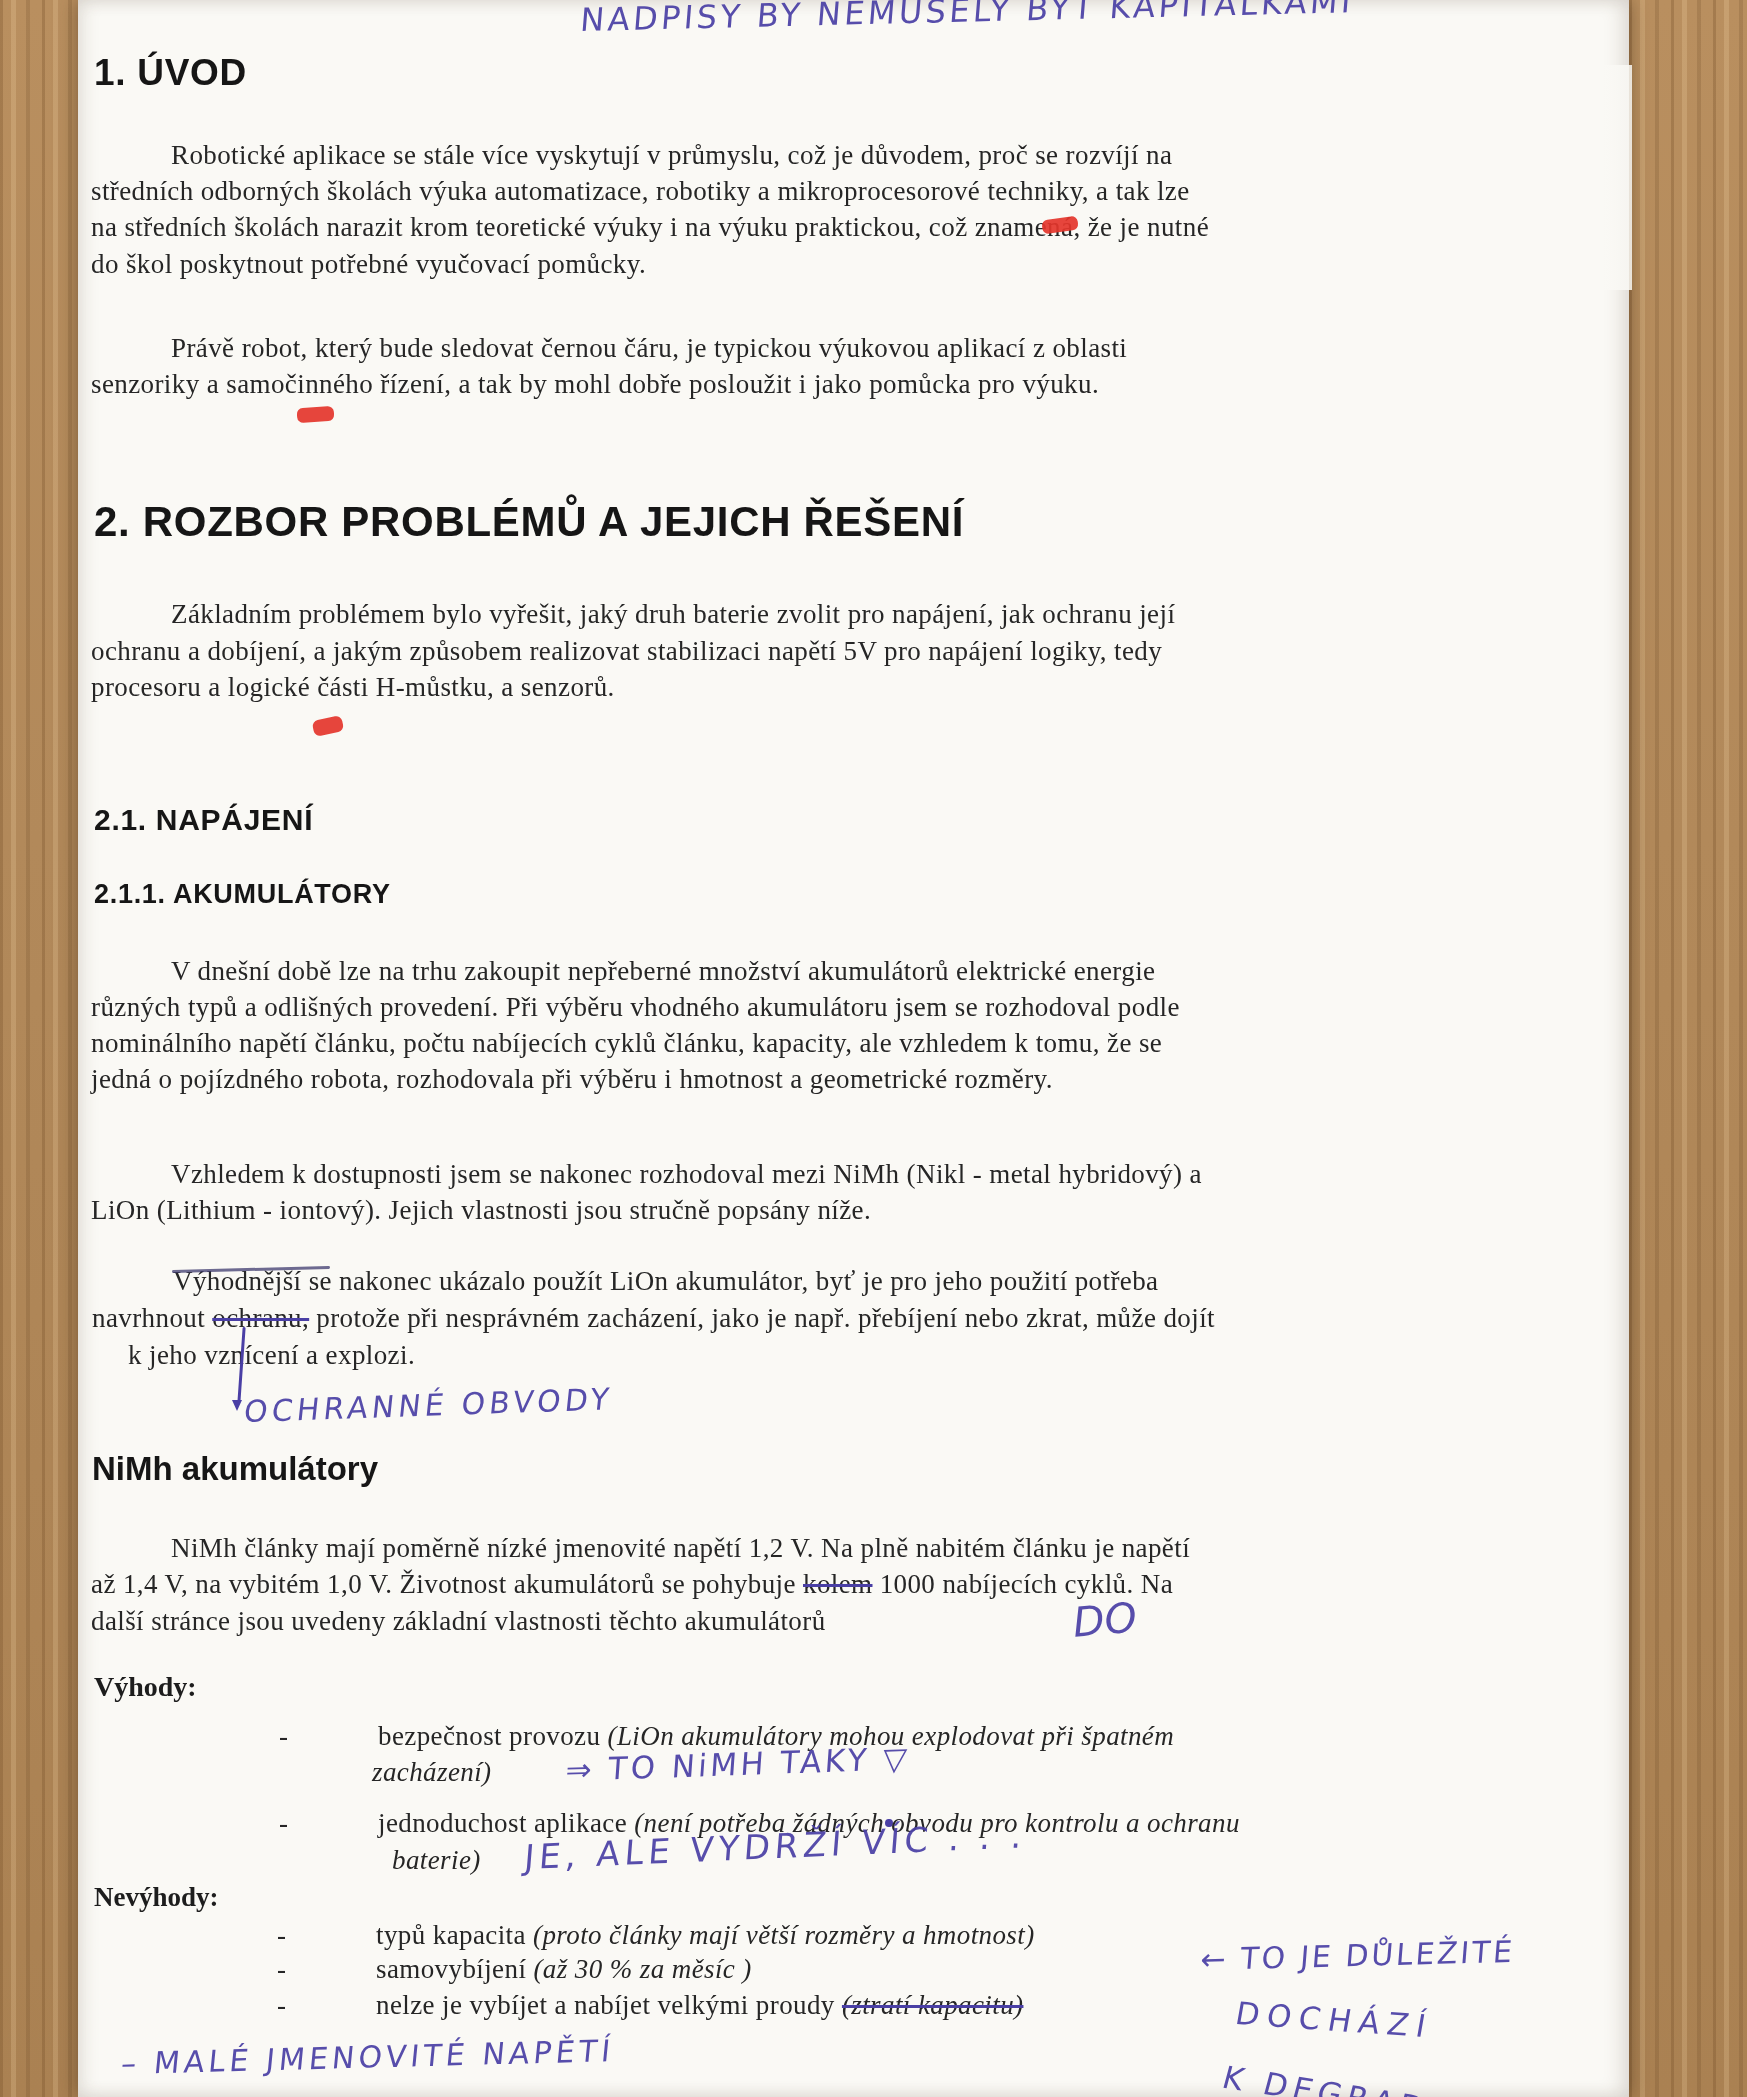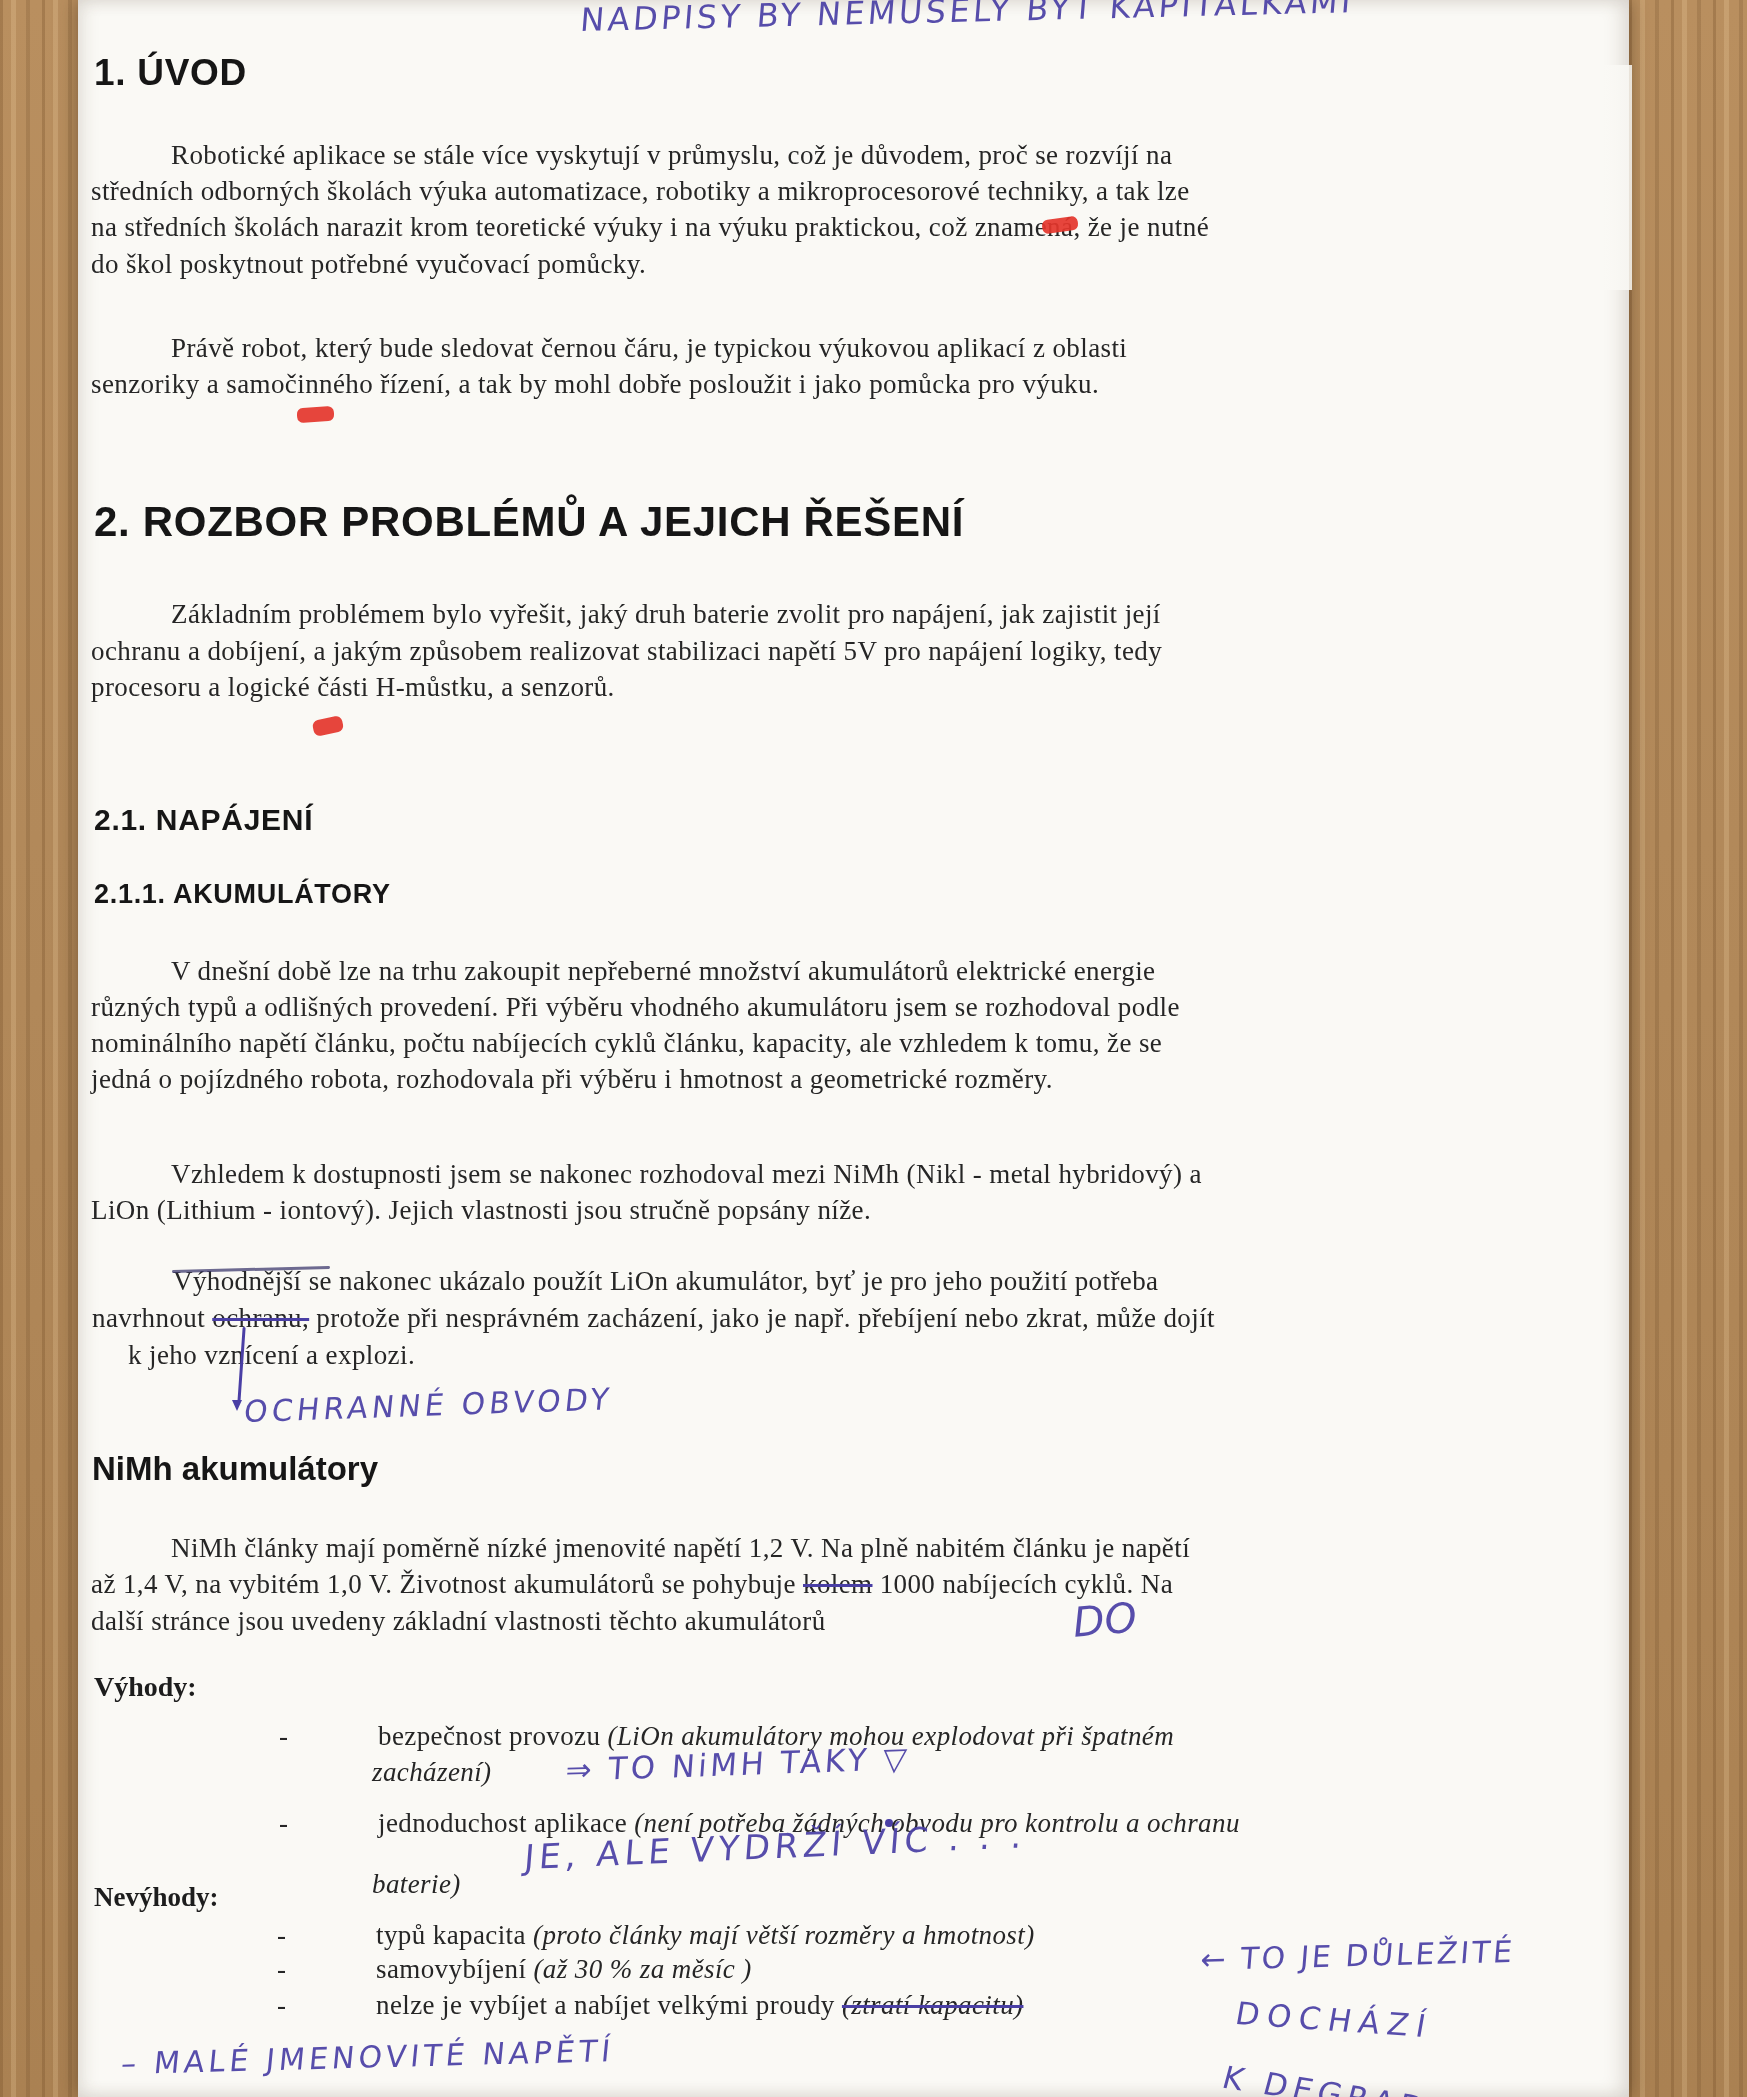--- a/index.html
+++ b/index.html
@@ -72,21 +72,21 @@
 
 <div>
   <div class="line" style="left:171px;top:333px;">Právě robot, který bude sledovat černou čáru, je typickou výukovou aplikací z oblasti</div>
   <div class="line" style="left:91px;top:369px;">senzoriky a samočinného řízení, a tak by mohl dobře posloužit i jako pomůcka pro výuku.</div>
 </div>
 <div class="redmark" style="left:297px;top:407px;width:37px;height:15px;transform:rotate(-4deg);"></div>
 
 <div class="h-sans" style="left:94px;top:498px;font-size:42px;">2. ROZBOR PROBLÉMŮ A JEJICH ŘEŠENÍ</div>
 
 <div>
-  <div class="line" style="left:171px;top:599px;">Základním problémem bylo vyřešit, jaký druh baterie zvolit pro napájení, jak zajistit její</div>
+  <div class="line" style="left:171px;top:599px;">Základním problémem bylo vyřešit, jaký druh baterie zvolit pro napájení, jak ochranu její</div>
   <div class="line" style="left:91px;top:636px;">ochranu a dobíjení, a jakým způsobem realizovat stabilizaci napětí 5V pro napájení logiky, tedy</div>
   <div class="line" style="left:91px;top:672px;">procesoru a logické části H-můstku, a senzorů.</div>
 </div>
 <div class="redmark" style="left:313px;top:718px;width:30px;height:16.4px;transform:rotate(-12deg);"></div>
 
 <div class="h-sans" style="left:94px;top:803px;font-size:30px;">2.1. NAPÁJENÍ</div>
 
 <div class="h-sans" style="left:94px;top:879px;font-size:27px;">2.1.1. AKUMULÁTORY</div>
 
 <div>
@@ -133,21 +133,21 @@
   <span>bezpečnost provozu </span><span class="it">(LiOn akumulátory mohou explodovat při špatném</span>
 </div>
 <div class="line it" style="left:372px;top:1757px;">zacházení)</div>
 <div class="hand" style="left:567px;top:1752px;font-size:31px;letter-spacing:3.4px;transform:rotate(-2deg) skewX(-6deg);">⇒ TO NiMH TAKY ▽</div>
 <div class="pen-dot" style="left:885px;top:1819px;width:7.5px;height:8.2px;"></div>
 
 <div class="dash" style="left:279px;top:1808px;">-</div>
 <div class="line" style="left:378px;top:1808px;">
   <span>jednoduchost aplikace </span><span class="it">(není potřeba žádných obvodu pro kontrolu a ochranu</span>
 </div>
-<div class="line it" style="left:372px;top:1845px;margin-top:24px;">baterie)</div>
+<div class="line it" style="left:392px;top:1845px;">baterie)</div>
 <div class="hand" style="left:526px;top:1837px;font-size:34px;letter-spacing:4.8px;transform:rotate(-2.5deg) skewX(-7deg);">JE, ALE VYDRŽÍ VÍC . . .</div>
 
 <div class="h-serif" style="left:94px;top:1882px;font-size:27px;">Nevýhody:</div>
 
 <div class="dash" style="left:277px;top:1920px;">-</div>
 <div class="line" style="left:376px;top:1920px;">
   <span>typů kapacita </span><span class="it">(proto články mají větší rozměry a hmotnost)</span>
 </div>
 <div class="hand" style="left:1202px;top:1942px;font-size:30px;letter-spacing:2.7px;transform:rotate(-1.5deg) skewX(-6deg);">← TO JE DŮLEŽITÉ</div>
 

